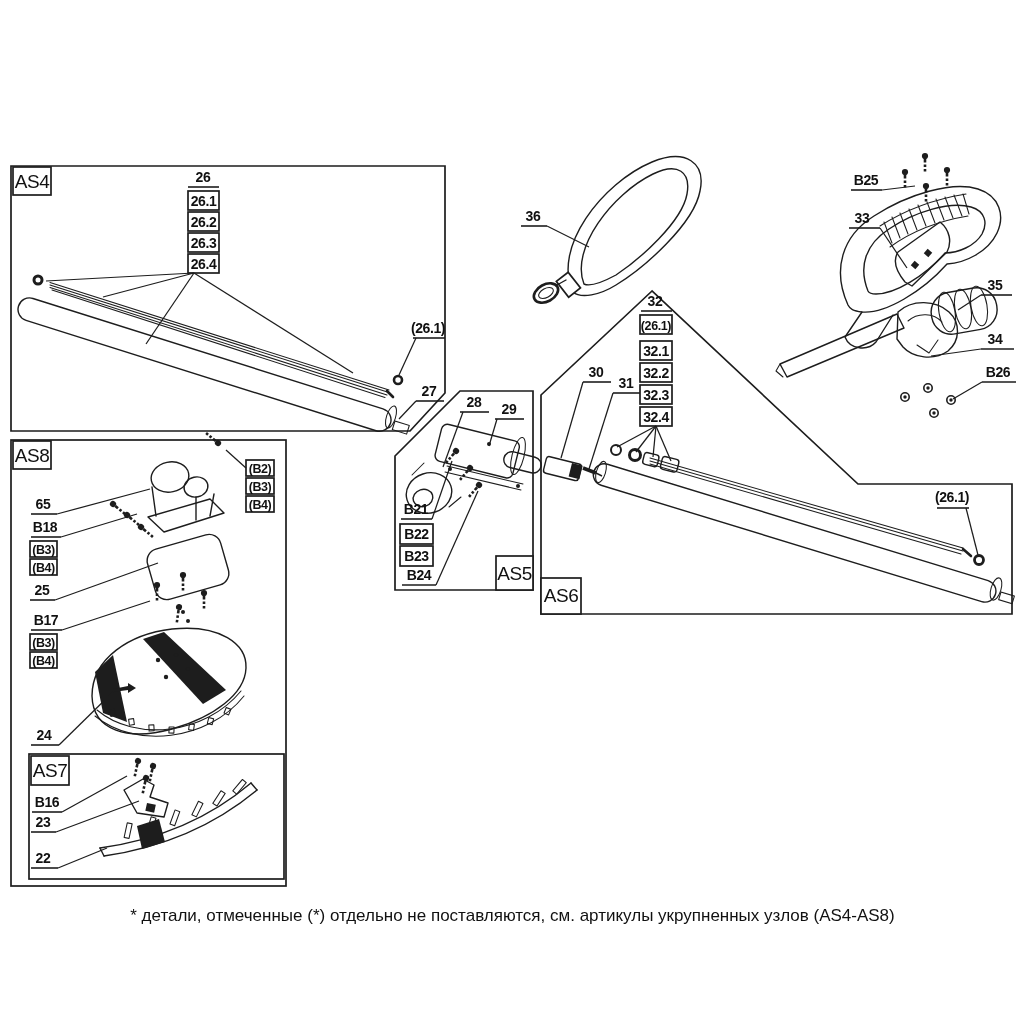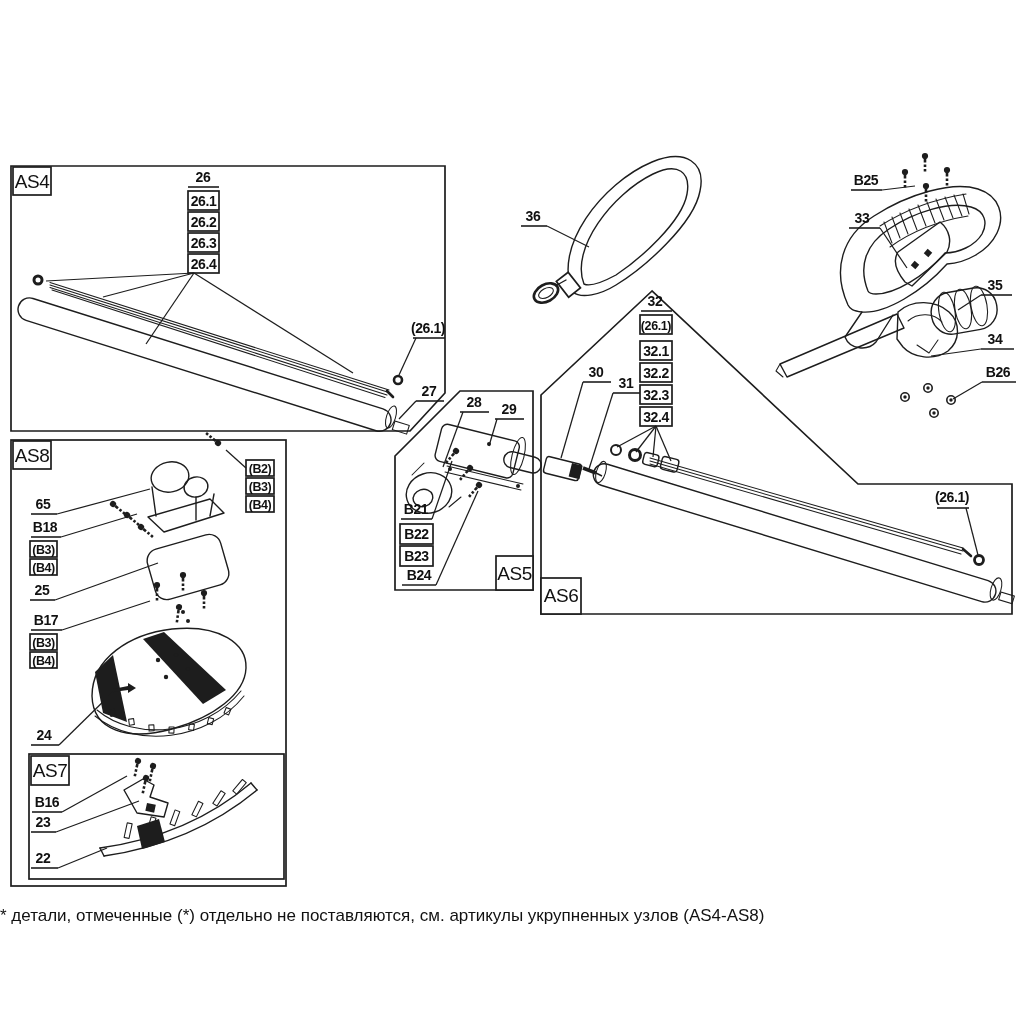--- a/index.html
+++ b/index.html
@@ -9,21 +9,21 @@
   .thin{stroke-width:1.05;}
   .thk{stroke-width:2.6;}
   .region{fill:none;stroke:#1d1d1d;stroke-width:1.7;}
   .box{fill:#ffffff;stroke:#1d1d1d;stroke-width:1.7;}
   .ul{stroke:#1d1d1d;stroke-width:1.6;}
   .ldr{stroke:#1d1d1d;stroke-width:1.25;fill:none;}
   .fillb{fill:#1d1d1d;stroke:none;}
   .callout{font-family:"Liberation Sans",sans-serif;font-weight:700;font-size:14px;fill:#111;text-anchor:middle;letter-spacing:-0.4px;}
   .sm{font-size:12.5px;}
   .astag{font-family:"Liberation Sans",sans-serif;font-weight:400;font-size:19px;fill:#111;text-anchor:middle;letter-spacing:-0.5px;}
-  .footnote{position:absolute;left:0;right:0;top:906px;text-align:left;font-size:17px;color:#111;}
+  .footnote{position:absolute;left:0;right:0;top:906px;text-align:center;font-size:17px;color:#111;}
 </style>
 </head>
 <body>
 
 <div>
 <svg id="art" width="1025" height="1025" viewBox="0 0 1025 1025">
   <defs>
     <g id="screw">
       <circle cx="0" cy="0" r="3.1" class="fillb"></circle>
       <line x1="0" y1="3" x2="0" y2="6.5" stroke="#1d1d1d" stroke-width="2.6"></line>

